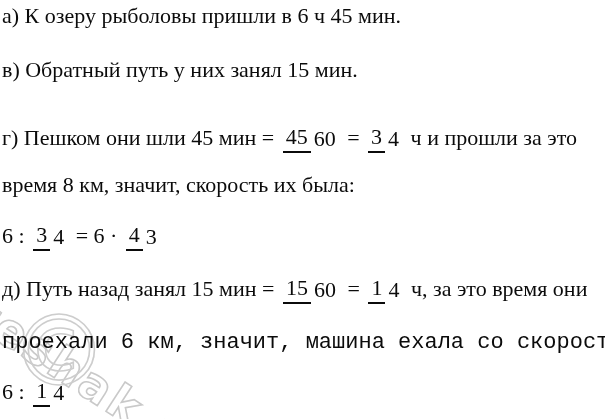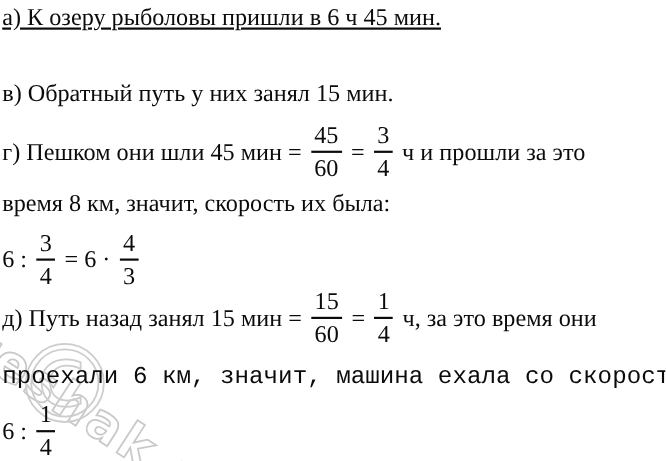--- a/index.html
+++ b/index.html
@@ -50,32 +50,32 @@
     left: 2px;
     right: 0;
     display: flex;
     align-items: center;
     white-space: pre;
     line-height: 28px;
   }
   .line .seg-text { white-space: pre; }
   .frac {
     display: inline-flex;
-    flex-direction: column;
-    align-items: flex-start;
+    flex-direction: row;
+    align-items: center;
     text-align: center;
     margin: 0 3px;
     line-height: 26px;
   }
   .frac .num { padding: 0 3px 1px 3px; border-bottom: 2px solid #0b0b0b; }
   .frac .den { padding: 1px 3px 0 3px; }
   
-  .line-0 { top: 2px; text-decoration: underline; }
+  .line-0 { top: 2px; }
   .line-1 { top: 36px; }
-  .line-2 { top: 71px; text-align: right; }
+  .line-2 { top: 56px; text-align: right; }
   .line-3 { top: 110px; height: 56px; }
   .line-4 { top: 171px; }
   .line-5 { top: 208px; height: 56px; }
   .line-6 { top: 261px; height: 56px; }
   .line-7 { top: 329px; font-family: Liberation Mono, monospace; }
   .line-8 { top: 364px; height: 56px; }
 </style>
 </head>
 <body>
 

